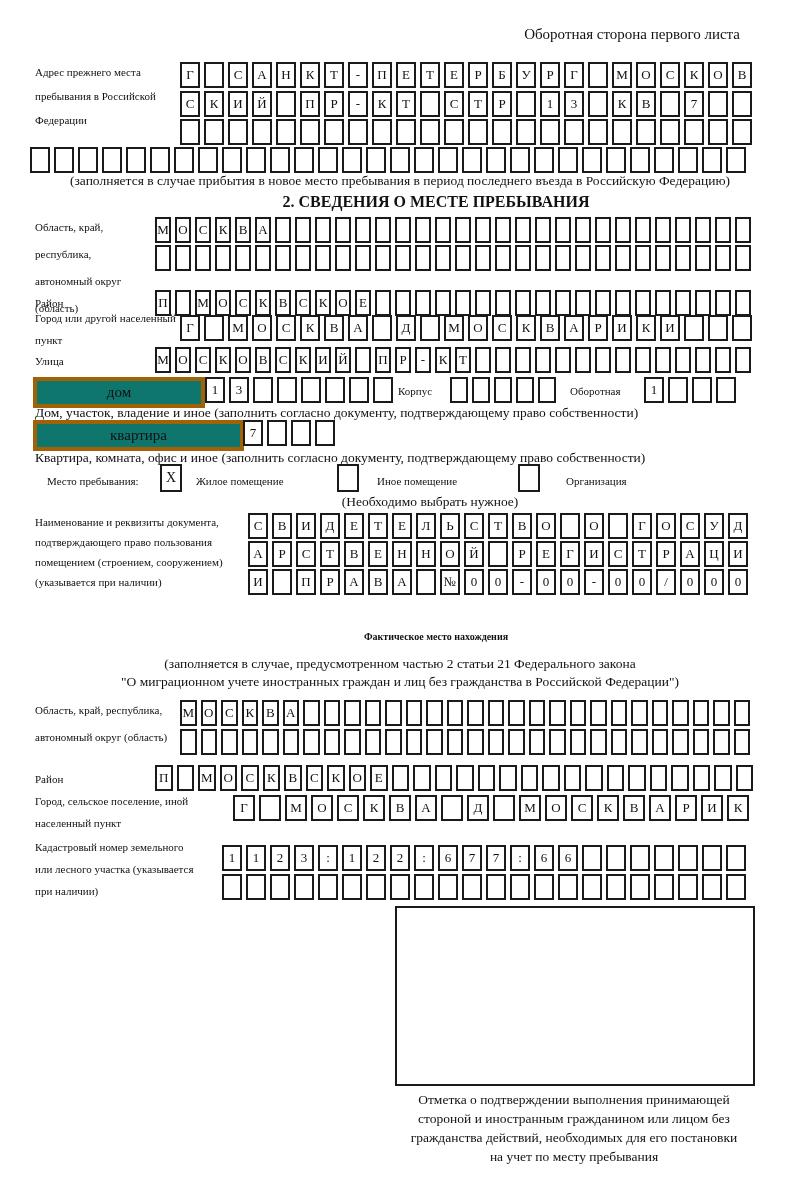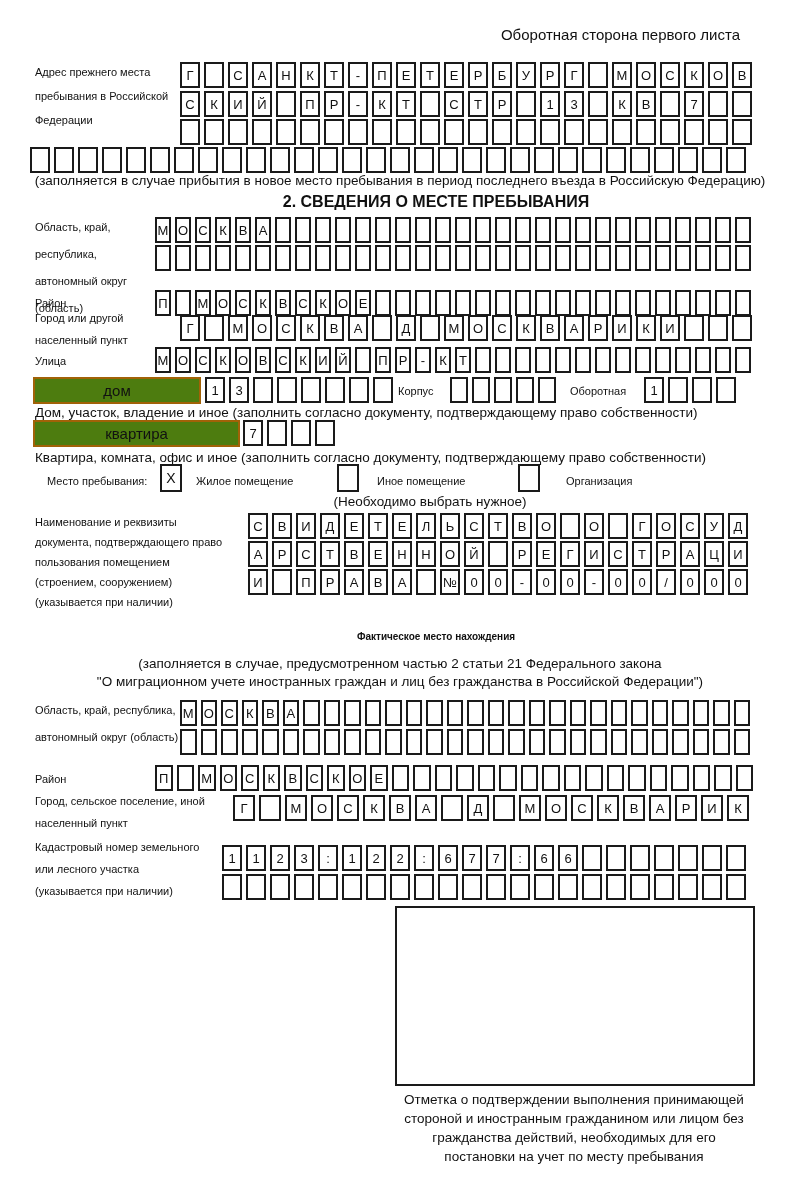--- a/index.html
+++ b/index.html
@@ -1,38 +1,38 @@
 <!DOCTYPE html>
 <html><head>
 <meta charset="utf-8">
 <style>
   html,body{margin:0;padding:0;background:#fff;}
   .page{
     position:relative;width:800px;height:1180px;background:#fff;
-    font-family:Liberation Sans, sans-serif;color:#111;overflow:hidden;
+    font-family:Liberation Serif, serif;color:#111;overflow:hidden;
   }
   .abs{position:absolute;}
   .lbl{font-size:11px;line-height:24px;}
   .cap{font-size:13.5px;}
   .ttl{font-size:16px;font-weight:bold;text-align:center;width:100%;margin-left:36px;}
   .cellrow{display:flex;gap:4px;position:absolute;}
   .cell{
     height:22px;border:2px solid #1a1a1a;box-sizing:content-box;
     display:flex;align-items:center;justify-content:center;
     font-size:13px;background:#fff;flex:0 0 auto;
   }
   .cs24 .cell{width:16px;}
   .cs22 .cell{width:14px;}
   .cs20 .cell{width:12px;}
   .cs21 .cell{width:13.5px;}
   .cs205 .cell{width:12.5px;}
   .cs26 .cell{width:18px;}
   .labelbox{
-    border:2px solid #a16207;height:23px;display:flex;align-items:center;justify-content:center;
-    font-size:15px;background:#4d7c0f;
+    border:4px solid #a16207;height:23px;display:flex;align-items:center;justify-content:center;
+    font-size:15px;background:#0f766e;
   }
   .checkbox{
     width:18px;height:24px;border:2px solid #1a1a1a;display:flex;align-items:center;justify-content:center;
     font-size:14px;background:#fff;
   }
   .stampbox{border:2px solid #1a1a1a;background:#fff;}
   .ctr{text-align:center;}
 </style>
 </head>
 <body>

